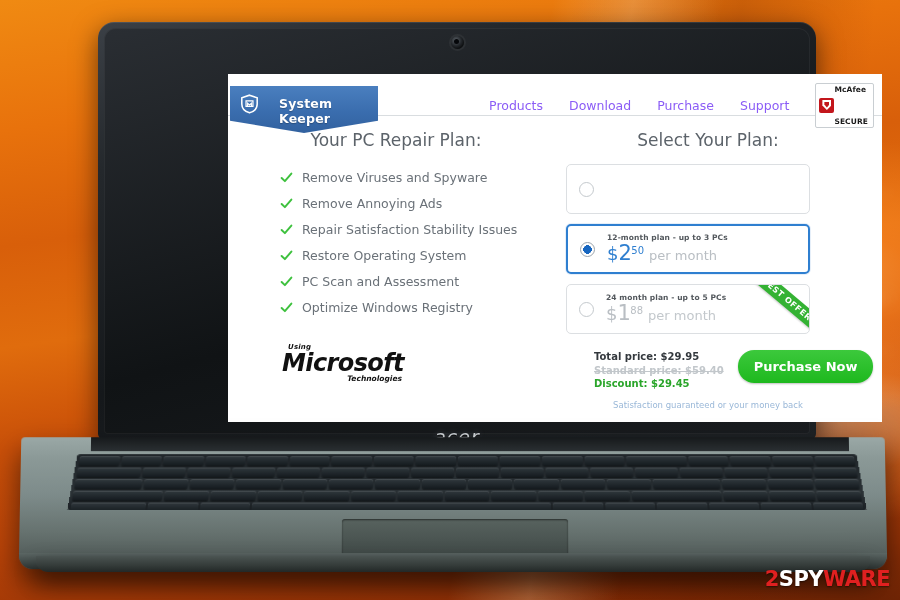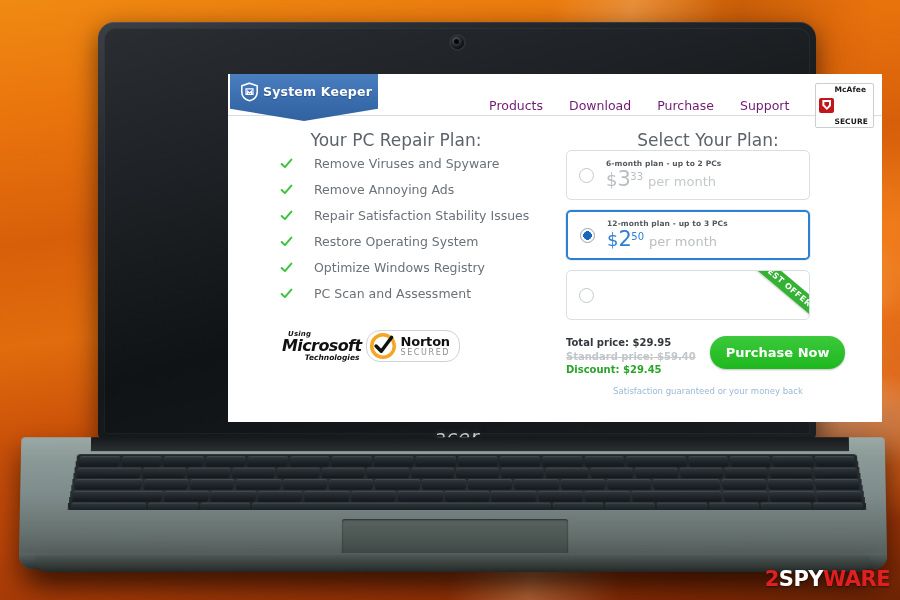--- a/index.html
+++ b/index.html
@@ -120,36 +120,36 @@
     box-shadow: 0 10px 22px rgba(0,0,0,.45);
   }
 
   
   .page { position:relative; width:100%; height:100%; background:#fff; }
 
   .topbar {
     position:relative; height:42px; border-bottom:1px solid #d9dde0; background:#fff;
   }
   .brand {
-    position:absolute; left:2px; top:0; width:148px; height:47px;
+    position:absolute; left:2px; top:12px; width:148px; height:47px;
     background: linear-gradient(180deg,#4a7fbf 0%, #3a6dae 55%, #31619f 100%);
     clip-path: polygon(0 0, 100% 0, 100% 74%, 50% 100%, 0 74%);
-    display:flex; align-items:flex-start; gap:4px; padding:8px 0 0 10px;
+    display:flex; align-items:flex-start; gap:20px; padding:8px 0 0 10px;
   }
   .brand-shield { width:19px; height:20px; flex:0 0 auto; }
   .brand-name {
     color:#fff; font-size:12.5px; font-weight:600; letter-spacing:.2px;
     text-shadow:0 1px 1px rgba(0,0,0,.25); padding-top:2px;
     font-family:"DejaVu Sans", sans-serif;
   }
   .nav {
     position:absolute; right:8px; top:9px;
     display:flex; align-items:center; gap:26px;
   }
-  .nav-link { font-size:12.5px; color:#701a75; font-family:"DejaVu Sans", sans-serif; cursor:pointer; }
+  .nav-link { font-size:12.5px; color:#8b5cf6; font-family:"DejaVu Sans", sans-serif; cursor:pointer; }
   .mcafee {
     display:flex; align-items:center; 
     border:1px solid #c9ced2; border-radius:2px; padding:2px 5px 2px 3px; background:#fff;
   }
   .mcafee-mark {
     width:15px; height:15px; border-radius:2px;
     background:#c3161c; position:relative;
   }
   .mcafee-mark::after {
     content:""; position:absolute; left:3px; top:2px; width:9px; height:10px;
@@ -162,32 +162,32 @@
   .mcafee-txt { line-height:1; font-family:"DejaVu Sans", sans-serif; }
   .mcafee-txt b { display:block; font-size:7.5px; color:#1a1a1a; letter-spacing:.1px; }
   .mcafee-txt span { display:block; font-size:7.5px; color:#1a1a1a; font-weight:700; letter-spacing:.1px;margin-top:24px; }
 
   .body-cols { display:flex; padding-top:14px; }
   .col-left  { width:318px; padding-left:18px; }
   .col-right { flex:1; padding-left:8px; }
 
   .col-title {
     text-align:center; font-size:17px; color:#5c636a; font-weight:400;
-    font-family:"DejaVu Sans", sans-serif;
+    margin-bottom:14px; font-family:"DejaVu Sans", sans-serif;
   }
   .col-title.right { padding-right:20px; }
 
-  .feat { display:flex; align-items:center; gap:21px; padding:0 0 0 34px; height:26px; }
+  .feat { display:flex; align-items:center; gap:9px; padding:0 0 0 34px; height:26px; }
   .tick { width:13px; height:13px; flex:0 0 auto; }
   .feat-label { font-size:12.5px; color:#6a7178; font-family:"DejaVu Sans", sans-serif; }
 
   .badges { display:flex; align-items:center; gap:4px; padding:24px 0 0 36px; }
   .ms-badge { line-height:1; font-family:"DejaVu Sans", sans-serif; color:#111; text-align:center; }
   .ms-using { font-size:7px; font-weight:700; font-style:italic; letter-spacing:.2px; display:block; text-align:left; margin-left:6px;}
-  .ms-main  { font-size:16px; font-weight:700; font-style:italic; letter-spacing:-.6px; display:block;text-align:right; }
+  .ms-main  { font-size:24px; font-weight:700; font-style:italic; letter-spacing:-.6px; display:block;text-align:right; }
   .ms-sub   { font-size:7.5px; font-weight:700; font-style:italic; display:block; text-align:right; margin-right:2px; }
 
   .norton {
     display:flex; align-items:center; gap:5px;
     border:1px solid #cfd3d6; border-radius:14px; padding:2px 9px 2px 3px; background:#fff;
   }
   .norton-check { width:26px; height:26px; flex:0 0 auto; }
   .norton-txt { line-height:1.05; font-family:"DejaVu Sans", sans-serif; }
   .norton-txt b { display:block; font-size:13px; color:#111; font-weight:700; letter-spacing:-.2px; }
   .norton-txt span { display:block; font-size:8px; color:#8c9196; letter-spacing:1.6px; }
@@ -224,21 +224,21 @@
   .ribbon {
     position:absolute; right:-30px; top:7px; width:104px;
     background:#34b233; color:#fff;
     font-size:8px; font-weight:700; letter-spacing:.6px;
     text-align:center; padding:3px 0; transform:rotate(40deg);
     font-family:"DejaVu Sans", sans-serif;
     box-shadow:0 1px 2px rgba(0,0,0,.2);
   }
 
   .summary { display:flex; align-items:flex-start; padding:6px 0 0 12px; gap:14px; }
-  .sum-lines { line-height:1.35; font-family:"DejaVu Sans", sans-serif; }
+  .sum-lines { line-height:1.35; font-family:"DejaVu Sans", sans-serif;margin-left:28px; }
   .sum-total { font-size:10px; font-weight:700; color:#33383d; }
   .sum-std   { font-size:10px; font-weight:700; color:#c2c7cb; text-decoration:line-through; }
   .sum-disc  { font-size:10px; font-weight:700; color:#2aa52a; }
 
   .buy-btn {
     background: linear-gradient(180deg,#3cc93c,#1eb81e);
     color:#fff; border:none; border-radius:16px;
     font-size:13px; font-weight:700; font-family:"DejaVu Sans", sans-serif;
     padding:9px 16px; cursor:pointer;
     box-shadow:0 1px 2px rgba(0,0,0,.25);
@@ -327,73 +327,63 @@
               <div class="feat">
                 <svg class="tick" viewBox="0 0 16 16">
                     <path d="M2 8.6 L6 12.5 L14 3.2" fill="none" stroke="#3ec13e" stroke-width="2.4" stroke-linecap="round" stroke-linejoin="round"></path>
                   </svg>
                 <span class="feat-label">Restore Operating System</span>
               </div>
               <div class="feat">
                 <svg class="tick" viewBox="0 0 16 16">
                     <path d="M2 8.6 L6 12.5 L14 3.2" fill="none" stroke="#3ec13e" stroke-width="2.4" stroke-linecap="round" stroke-linejoin="round"></path>
                   </svg>
-                <span class="feat-label">Optimize Windows Registry</span>
+                <span class="feat-label">PC Scan and Assessment</span>
               </div>
               <div class="feat">
                 <svg class="tick" viewBox="0 0 16 16">
                     <path d="M2 8.6 L6 12.5 L14 3.2" fill="none" stroke="#3ec13e" stroke-width="2.4" stroke-linecap="round" stroke-linejoin="round"></path>
                   </svg>
-                <span class="feat-label">PC Scan and Assessment</span>
+                <span class="feat-label">Optimize Windows Registry</span>
               </div>
 
               <div class="badges">
                 <div class="ms-badge">
                   <span class="ms-using">Using</span>
                   <span class="ms-main">Microsoft</span>
                   <span class="ms-sub">Technologies</span>
                 </div>
-                <div class="norton">
-                  <svg class="norton-check" viewBox="0 0 30 30">
-                    <circle cx="15" cy="15" r="13" fill="none" stroke="#f5a623" stroke-width="4"></circle>
-                    <path d="M7 15 L13 21 L25 5" fill="none" stroke="#111" stroke-width="4" stroke-linecap="round" stroke-linejoin="round"></path>
-                  </svg>
-                  <span class="norton-txt">
-                    <b>Norton</b>
-                    <span>SECURED</span>
-                  </span>
-                </div>
               </div>
             </div>
 
             <div class="col-right">
               <div class="col-title right">Select Your Plan:</div>
 
               <div class="plan">
                 <span class="radio"></span>
-                <span class="plan-text">
-                  <span class="plan-sub">6-month plan - up to 2 PCs</span>
-                  <span class="plan-price">
-                    <span class="cur">$</span><span class="amt">3</span><span class="cents">33</span><span class="per">per month</span>
-                  </span>
-                </span>
               </div>
 
               <div class="plan selected">
                 <span class="radio on"></span>
                 <span class="plan-text">
                   <span class="plan-sub">12-month plan - up to 3 PCs</span>
                   <span class="plan-price">
                     <span class="cur">$</span><span class="amt">2</span><span class="cents">50</span><span class="per">per month</span>
                   </span>
                 </span>
               </div>
 
               <div class="plan">
                 <span class="radio"></span>
+                <span class="plan-text">
+                  <span class="plan-sub">24 month plan - up to 5 PCs</span>
+                  <span class="plan-price">
+                    <span class="cur">$</span><span class="amt">1</span><span class="cents">88</span><span class="per">per month</span>
+                  </span>
+                </span>
                 <span class="ribbon">BEST OFFER</span>
               </div>
 
               <div class="summary">
                 <div class="sum-lines">
                   <div class="sum-total">Total price: $29.95</div>
                   <div class="sum-std">Standard price: $59.40</div>
                   <div class="sum-disc">Discount: $29.45</div>
                 </div>
                 <button class="buy-btn">Purchase Now</button>

